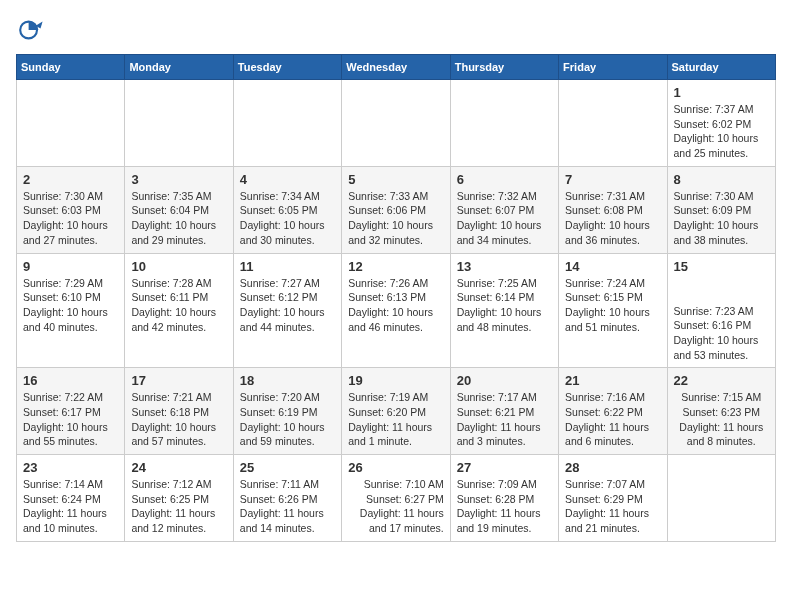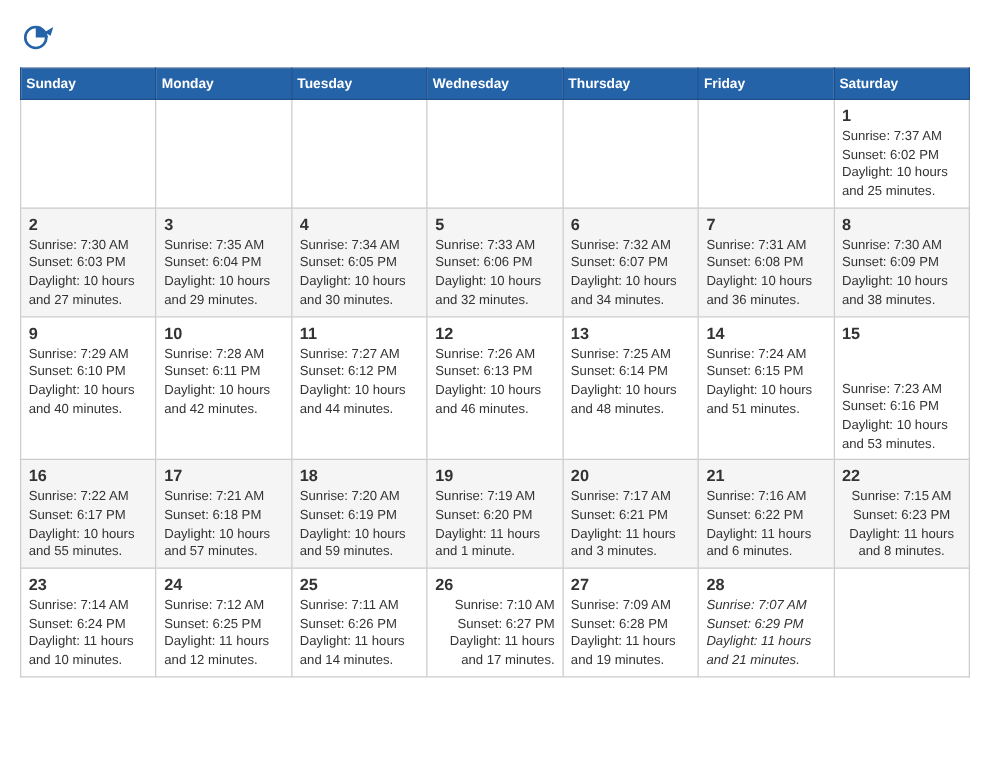--- a/index.html
+++ b/index.html
@@ -300,20 +300,20 @@
 Daylight: 11 hours and 17 minutes.</div>
         </td>
         <td>
           <span class="day-number">27</span>
           <div class="day-info" style="white-space: pre-line;">Sunrise: 7:09 AM
 Sunset: 6:28 PM
 Daylight: 11 hours and 19 minutes.</div>
         </td>
         <td>
           <span class="day-number">28</span>
-          <div class="day-info" style="white-space: pre-line; font-style: italic;">Sunrise: 7:07 AM
+          <div class="day-info" style="white-space: pre-line;">Sunrise: 7:07 AM
 Sunset: 6:29 PM
 Daylight: 11 hours and 21 minutes.</div>
         </td>
         <td class="empty-cell"></td>
       </tr>
     </tbody>
 </table>
 
 </body></html>

